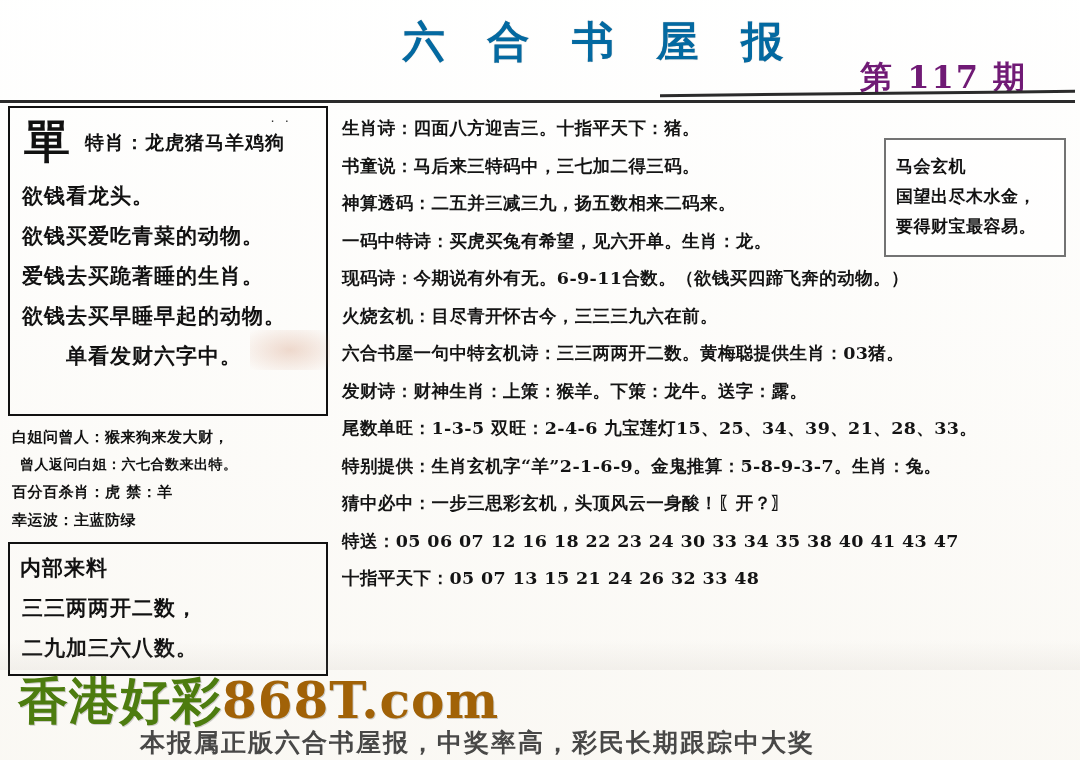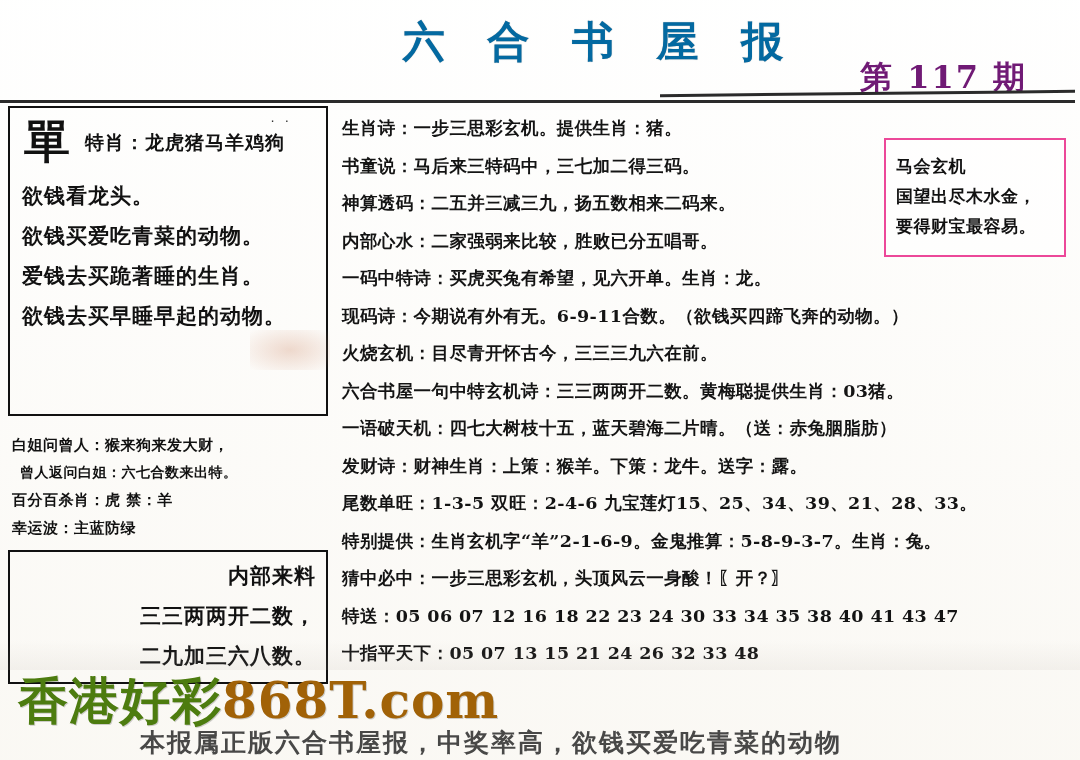--- a/index.html
+++ b/index.html
@@ -122,41 +122,40 @@
   .dots {
     position: absolute;
     right: 34px;
     top: 6px;
     font-size: 13px;
     letter-spacing: 3px;
     color: #333;
   }
 
   .left-mid {
-    margin-top: 20px;
+    margin-top: 12px;
     padding-left: 4px;
   }
   .mid-line {
     font-family: "DejaVu Serif", "Liberation Serif", serif;
     font-size: 15px;
     font-weight: 700;
     letter-spacing: 0.5px;
     margin: 9px 0;
     white-space: nowrap;
   }
   .mid-line.small {
     font-size: 14px;
     padding-left: 8px;
   }
 
   .box-inner {
     margin-top: 12px;
     padding: 6px 10px 12px 10px;
     min-height: 100px;
-    text-align: right;
   }
   .inner-title {
     font-family: "DejaVu Serif", "Liberation Serif", serif;
     font-size: 21px;
     font-weight: 700;
     letter-spacing: 1px;
     margin: 4px 0 10px 0;
   }
   .inner-line {
     font-family: "DejaVu Serif", "Liberation Serif", serif;
@@ -183,21 +182,21 @@
     color: #141414;
   }
   .entry.tight { margin-bottom: 12px; }
 
   
   .note-box {
     position: absolute;
     left: 884px;
     top: 138px;
     width: 182px;
-    border: 2px solid #ec4899;
+    border: 2px solid #737373;
     padding: 8px 8px 10px 10px;
     box-sizing: border-box;
     background: rgba(255,255,255,0.6);
   }
   .note-line {
     font-family: "DejaVu Serif", "Liberation Serif", serif;
     font-size: 17px;
     font-weight: 700;
     letter-spacing: 0.5px;
     margin: 7px 0;
@@ -270,20 +269,21 @@
     <div class="box box-single">
       <div class="dots">· ·</div>
       <div>
         <span class="big-char">單</span>
         <span class="tx-line">特肖：龙虎猪马羊鸡狗</span>
       </div>
       <div class="left-line">欲钱看龙头。</div>
       <div class="left-line">欲钱买爱吃青菜的动物。</div>
       <div class="left-line">爱钱去买跪著睡的生肖。</div>
       <div class="left-line">欲钱去买早睡早起的动物。</div>
+      <div class="left-line indent">单看发财六字中。</div>
     </div>
 
     <div class="left-mid">
       <div class="mid-line">白姐问曾人：猴来狗来发大财，</div>
       <div class="mid-line small">曾人返问白姐：六七合数来出特。</div>
       <div class="mid-line">百分百杀肖：虎 禁：羊</div>
       <div class="mid-line">幸运波：主蓝防绿</div>
     </div>
 
     <div class="box box-inner">
@@ -293,39 +293,37 @@
     </div>
   </div>
 
   <div class="note-box">
     <div class="note-line">马会玄机</div>
     <div class="note-line">国望出尽木水金，</div>
     <div class="note-line">要得财宝最容易。</div>
   </div>
 
   <div class="main-col">
-    <div class="entry">生肖诗：一步三思彩玄机。提供生肖：猪。</div>
+    <div class="entry">生肖诗：四面八方迎吉三。十指平天下：猪。</div>
     <div class="entry">书童说：马后来三特码中，三七加二得三码。</div>
     <div class="entry">神算透码：二五并三减三九，扬五数相来二码来。</div>
-    <div class="entry">内部心水：二家强弱来比较，胜败已分五唱哥。</div>
     <div class="entry">一码中特诗：买虎买兔有希望，见六开单。生肖：龙。</div>
     <div class="entry">现码诗：今期说有外有无。6-9-11合数。（欲钱买四蹄飞奔的动物。）</div>
     <div class="entry">火烧玄机：目尽青开怀古今，三三三九六在前。</div>
     <div class="entry">六合书屋一句中特玄机诗：三三两两开二数。黄梅聪提供生肖：03猪。</div>
-    <div class="entry">一语破天机：四七大树枝十五，蓝天碧海二片晴。（送：赤兔胭脂肪）</div>
     <div class="entry">发财诗：财神生肖：上策：猴羊。下策：龙牛。送字：露。</div>
     <div class="entry">尾数单旺：1-3-5 双旺：2-4-6 九宝莲灯15、25、34、39、21、28、33。</div>
     <div class="entry">特别提供：生肖玄机字“羊”2-1-6-9。金鬼推算：5-8-9-3-7。生肖：兔。</div>
     <div class="entry">猜中必中：一步三思彩玄机，头顶风云一身酸！〖开？〗</div>
     <div class="entry">特送：05 06 07 12 16 18 22 23 24 30 33 34 35 38 40 41 43 47</div>
     <div class="entry tight">十指平天下：05 07 13 15 21 24 26 32 33 48</div>
   </div>
 
   <div class="smudge"></div>
   <div class="smudge2"></div>
 
   <div class="watermark">
     <span class="wm-red">香港好彩</span><span class="wm-blue">868T.com</span>
   </div>
 
-  <div class="footer-strip">本报属正版六合书屋报，中奖率高，欲钱买爱吃青菜的动物</div>
+  <div class="footer-strip">本报属正版六合书屋报，中奖率高，彩民长期跟踪中大奖</div>
 
 </div>
 
 </body></html>

